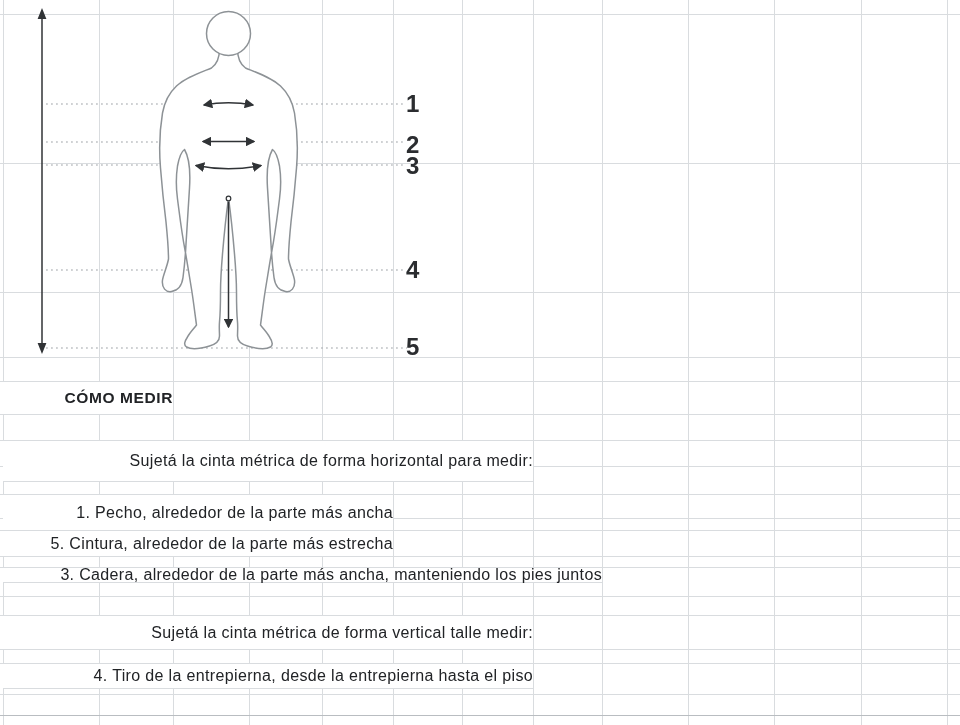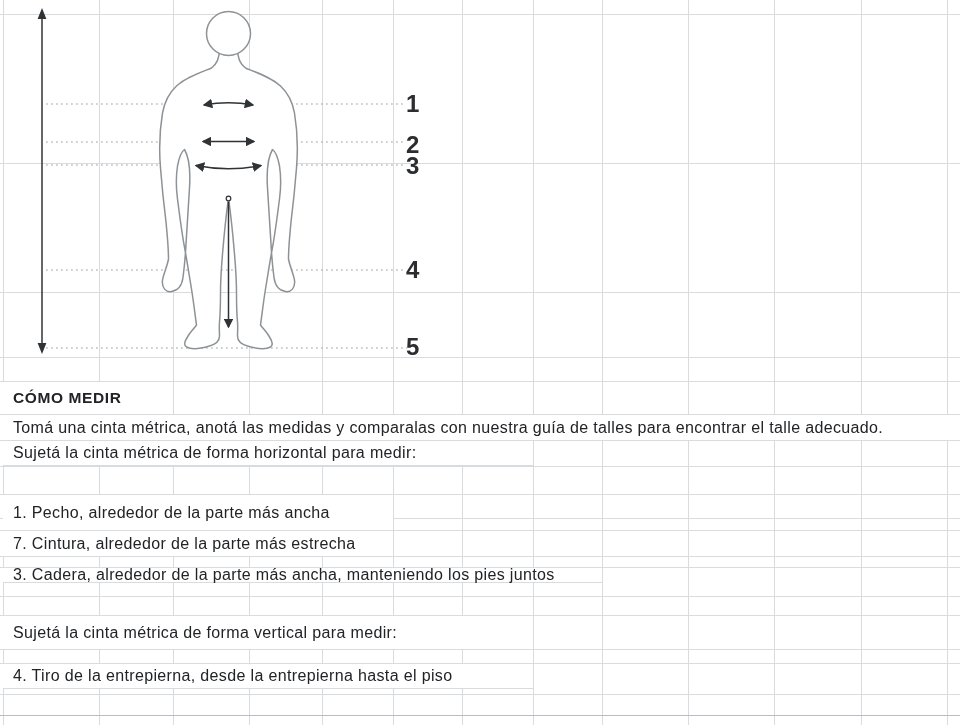--- a/index.html
+++ b/index.html
@@ -10,21 +10,21 @@
   
   .vline,.hline{position:absolute;background:var(--grid,#d9dcdf);z-index:1;}
   .vline{width:1px;}
   .hline{height:1px;}
   .hline.strong{background:var(--grid_strong,#b9bdc1);}
   
   .band{
     position:absolute;left:3px;background:#fff;z-index:2;box-sizing:border-box;
     border-top:1px solid var(--grid,#d9dcdf);border-bottom:1px solid var(--grid,#d9dcdf);
     display:flex;align-items:center;padding-left:10px;white-space:nowrap;
-    font-size:16px;letter-spacing:0.35px;
+    font-size:16px;letter-spacing:0.35px;justify-content:flex-end;
   }
   .band.heading{font-size:15.5px;font-weight:700;letter-spacing:0.6px;}
   
   .figure-svg{position:absolute;left:0;top:0;z-index:3;pointer-events:none;}
   .marker{
     position:absolute;left:406px;transform:translateY(-50%);z-index:3;
     font-size:24px;font-weight:700;color:#2b2d30;letter-spacing:0;line-height:1;
   }
 </style>
 </head>
@@ -156,35 +156,32 @@
 
   <div class="marker" style="top:104px">1</div>
   <div class="marker" style="top:145px">2</div>
   <div class="marker" style="top:166px">3</div>
   <div class="marker" style="top:270px">4</div>
   <div class="marker" style="top:347px">5</div>
 
   <div class="band heading" style="top:381px;height:34px;width:170px">
     <span>CÓMO MEDIR</span>
   </div>
-  <div class="band" style="top:414px;height:27px;width:954px">
-    <span>Tomá una cinta métrica, anotá las medidas y comparalas con nuestra guía de talles para encontrar el talle adecuado.</span>
-  </div>
-  <div class="band" style="top:440px;height:26px;width:530px">
+  <div class="band" style="top:440px;height:42px;width:530px">
     <span>Sujetá la cinta métrica de forma horizontal para medir:</span>
   </div>
   <div class="band" style="top:494px;height:38px;width:390px">
     <span>1. Pecho, alrededor de la parte más ancha</span>
   </div>
   <div class="band" style="top:530px;height:27px;width:390px">
-    <span>7. Cintura, alrededor de la parte más estrecha</span>
+    <span>5. Cintura, alrededor de la parte más estrecha</span>
   </div>
   <div class="band" style="top:567px;height:16px;width:599px">
     <span>3. Cadera, alrededor de la parte más ancha, manteniendo los pies juntos</span>
   </div>
   <div class="band" style="top:615px;height:35px;width:530px">
-    <span>Sujetá la cinta métrica de forma vertical para medir:</span>
+    <span>Sujetá la cinta métrica de forma vertical talle medir:</span>
   </div>
   <div class="band" style="top:663px;height:26px;width:530px">
     <span>4. Tiro de la entrepierna, desde la entrepierna hasta el piso</span>
   </div>
 
 </div>
 
 </body></html>

